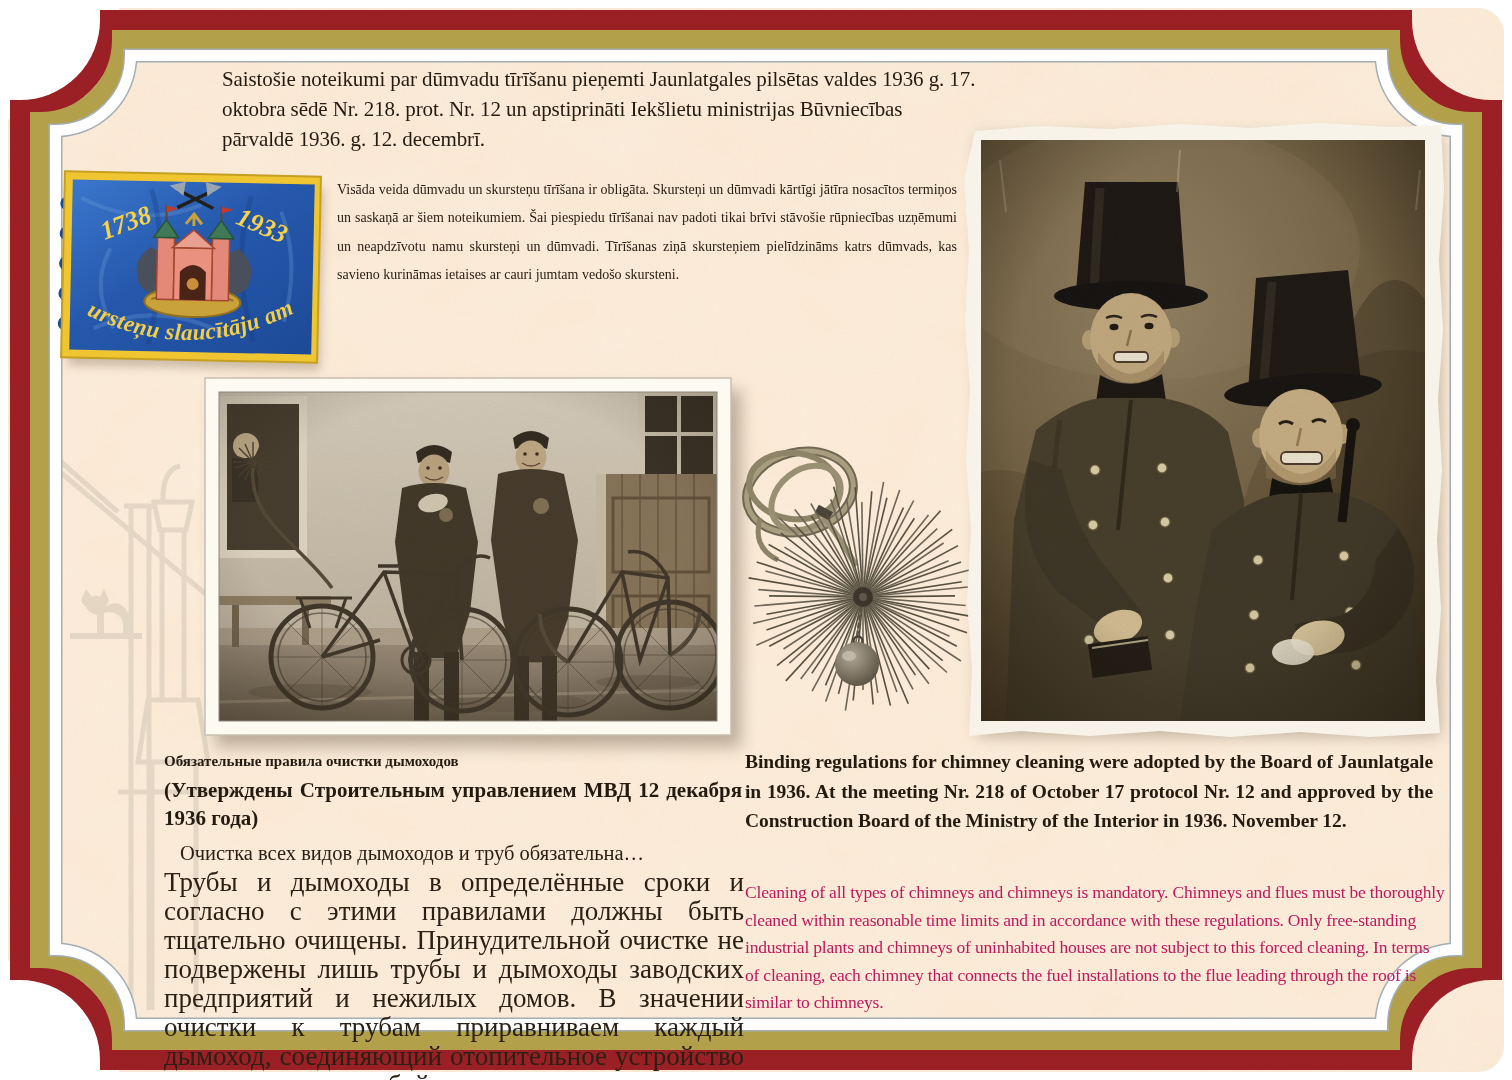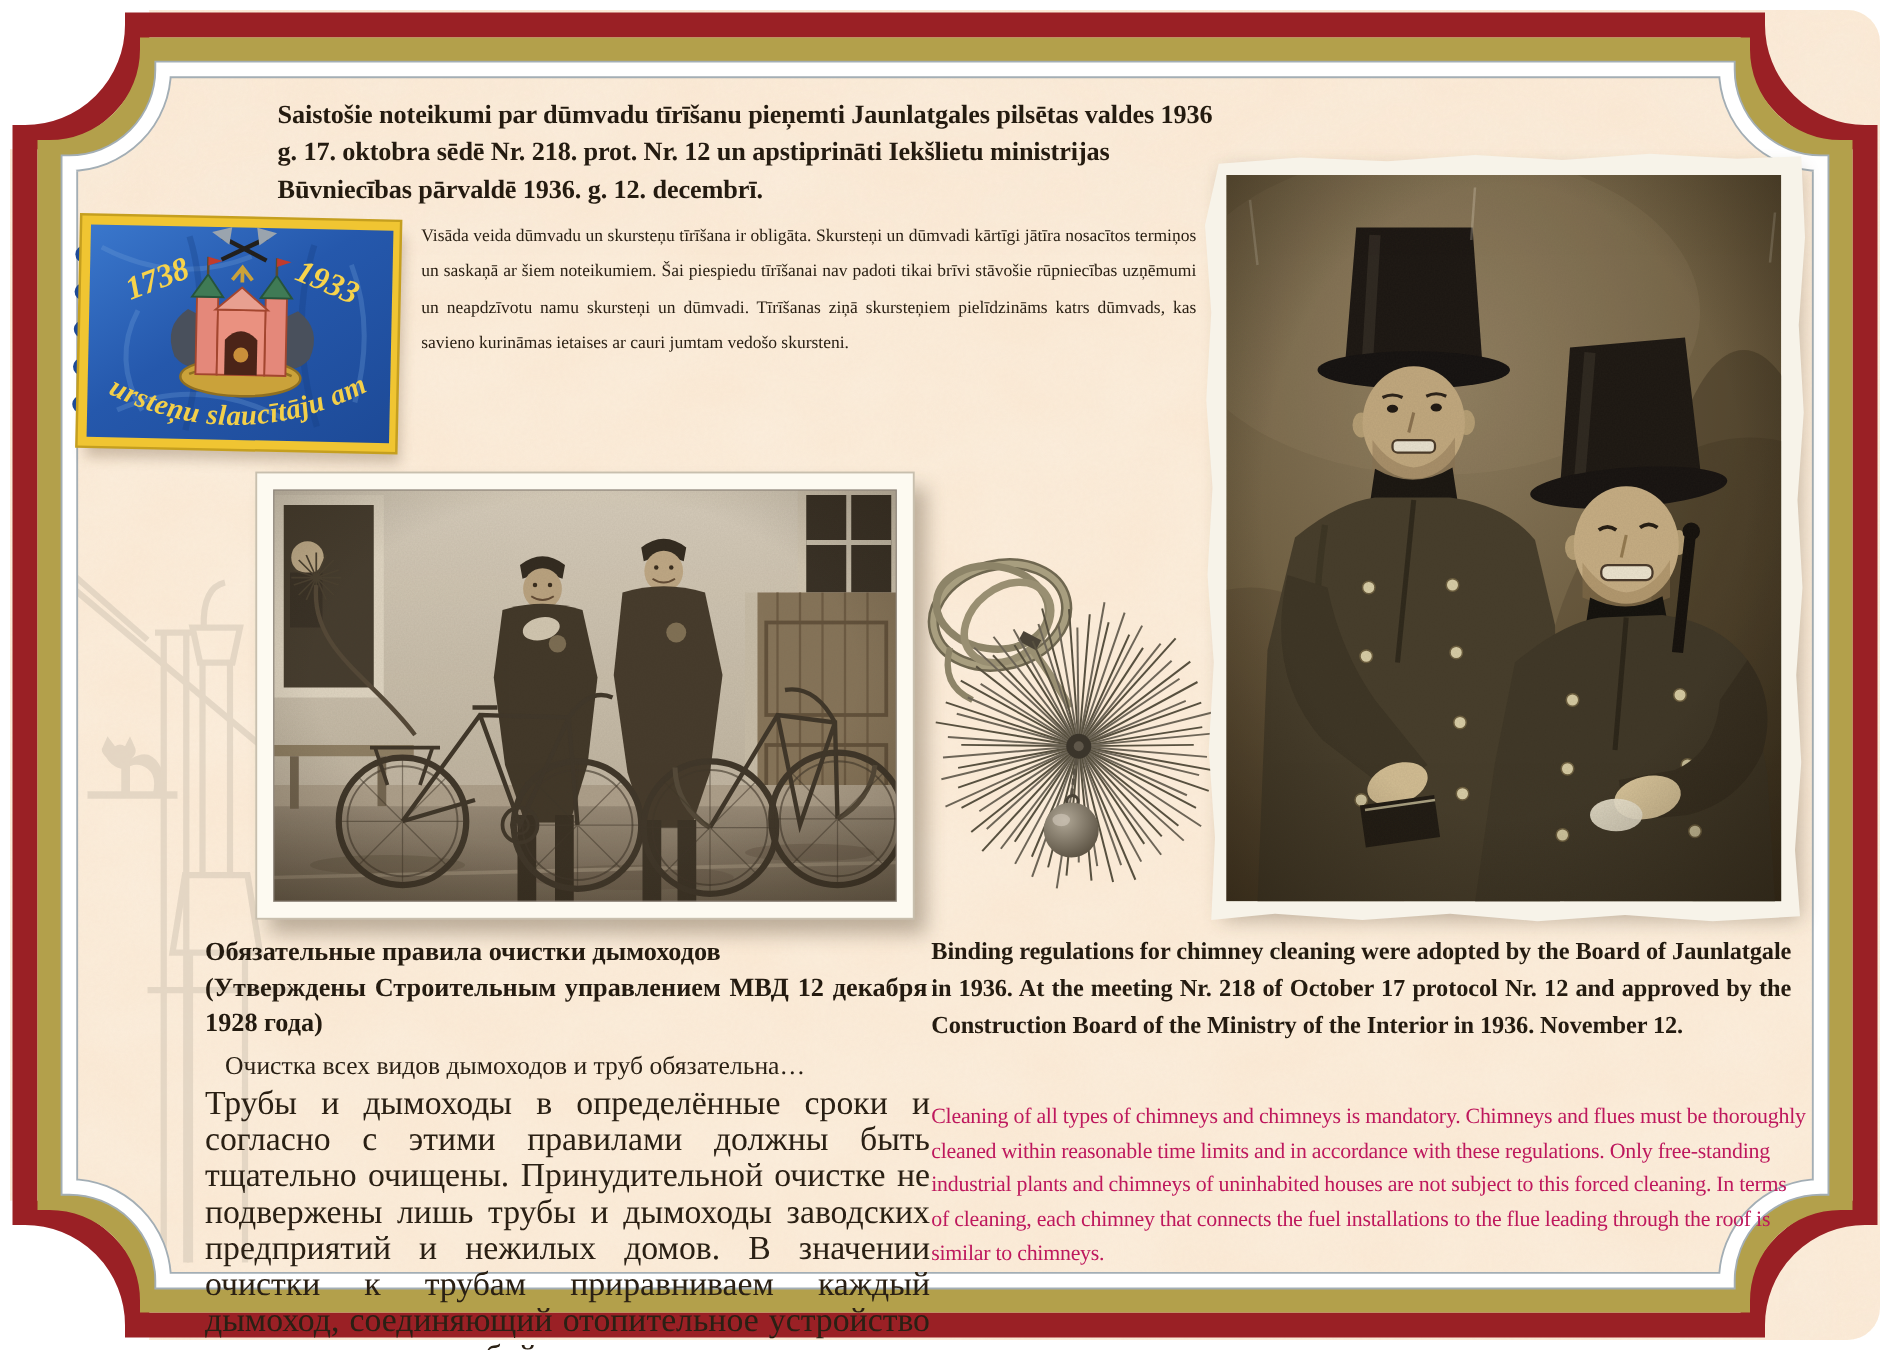--- a/index.html
+++ b/index.html
@@ -1,22 +1,22 @@
 <!DOCTYPE html>
 <html><head>
 <meta charset="utf-8">
 <style>
   html,body{margin:0;padding:0;background:#ffffff;}
   .stage{position:relative;width:1512px;height:1080px;background:#ffffff;overflow:hidden;
          font-family:"Liberation Serif","DejaVu Serif",serif;}
   .stage svg.bgart{position:absolute;left:0;top:0;z-index:1;}
   .txt{position:absolute;z-index:5;color:#241b10;}
-  .title{left:222px;top:64px;width:756px;font-size:21px;font-weight:bold;line-height:30px;letter-spacing:-0.1px;margin-top:12px;}
+  .title{left:222px;top:64px;width:756px;font-size:21px;font-weight:normal;line-height:30px;letter-spacing:-0.1px;}
   .lvbody{left:337px;top:176px;width:620px;font-size:14px;line-height:28.3px;text-align:justify;text-justify:inter-word;color:#2a2014;}
-  .ruhead{left:164px;top:748px;width:578px;font-size:21px;font-weight:bold;line-height:27px;}
+  .ruhead{left:164px;top:748px;width:578px;font-size:15px;font-weight:bold;line-height:27px;}
   .rusub{left:164px;top:777px;width:578px;font-size:21px;font-weight:bold;line-height:27.5px;text-align:justify;text-justify:inter-word;}
   .ruline1{left:164px;top:839px;width:580px;font-size:20.5px;line-height:28px;color:#2a2014;margin-left:16px;}
   .rubody{left:164px;top:868px;width:580px;font-size:27px;line-height:29px;text-align:justify;text-justify:inter-word;color:#2a2014;}
   .enhead{left:745px;top:747px;width:688px;font-size:19.5px;font-weight:bold;line-height:29.5px;letter-spacing:-0.1px;text-align:justify;text-justify:inter-word;}
   .enbody{left:745px;top:879px;width:700px;font-size:17.5px;line-height:27.5px;letter-spacing:-0.2px;color:#be185d;}
 </style>
 </head>
 <body>
 
 <div class="stage">
@@ -439,20 +439,20 @@
       <rect x="981" y="140" width="444" height="581" filter="url(#photoGrain)" opacity="0.13"></rect>
       <rect x="981" y="140" width="444" height="581" fill="url(#vig)"></rect>
     </g>
   </g>
 </svg>
 
 <div class="txt title">Saistošie noteikumi par dūmvadu tīrīšanu pieņemti Jaunlatgales pilsētas valdes 1936 g. 17. oktobra sēdē Nr. 218. prot. Nr. 12 un apstiprināti Iekšlietu ministrijas Būvniecības pārvaldē 1936. g. 12. decembrī.</div>
 <div class="txt lvbody">Visāda veida dūmvadu un skursteņu tīrīšana ir obligāta. Skursteņi un dūmvadi kārtīgi jātīra nosacītos termiņos un saskaņā ar šiem noteikumiem. Šai piespiedu tīrīšanai nav padoti tikai brīvi stāvošie rūpniecības uzņēmumi un neapdzīvotu namu skursteņi un dūmvadi. Tīrīšanas ziņā skursteņiem pielīdzināms katrs dūmvads, kas savieno kurināmas ietaises ar cauri jumtam vedošo skursteni.</div>
 
 <div class="txt ruhead">Обязательные правила очистки дымоходов</div>
-<div class="txt rusub">(Утверждены Строительным управлением МВД 12 декабря 1928 года)</div>
+<div class="txt rusub">(Утверждены Строительным управлением МВД 12 декабря 1936 года)</div>
 <div class="txt ruline1">Очистка всех видов дымоходов и труб обязательна…</div>
 <div class="txt rubody">Трубы и дымоходы в определённые сроки и согласно с этими правилами должны быть тщательно очищены. Принудительной очистке не подвержены лишь трубы и дымоходы заводских предприятий и нежилых домов. В значении очистки к трубам приравниваем каждый дымоход, соединяющий отопительное устройство сквозь крышу с трубой.</div>
 
 <div class="txt enhead">Binding regulations for chimney cleaning were adopted by the Board of Jaunlatgale in 1936. At the meeting Nr. 218 of October 17  protocol Nr. 12 and approved by the Construction Board of the Ministry of the Interior in 1936. November 12.</div>
 <div class="txt enbody">Cleaning of all types of chimneys and chimneys is mandatory. Chimneys and flues must be thoroughly cleaned within reasonable time limits and in accordance with these regulations. Only free-standing industrial plants and chimneys of uninhabited houses are not subject to this forced cleaning. In terms of cleaning, each chimney that connects the fuel installations to the flue leading through the roof is similar to chimneys.</div>
 
 </div>
 
 </body></html>

